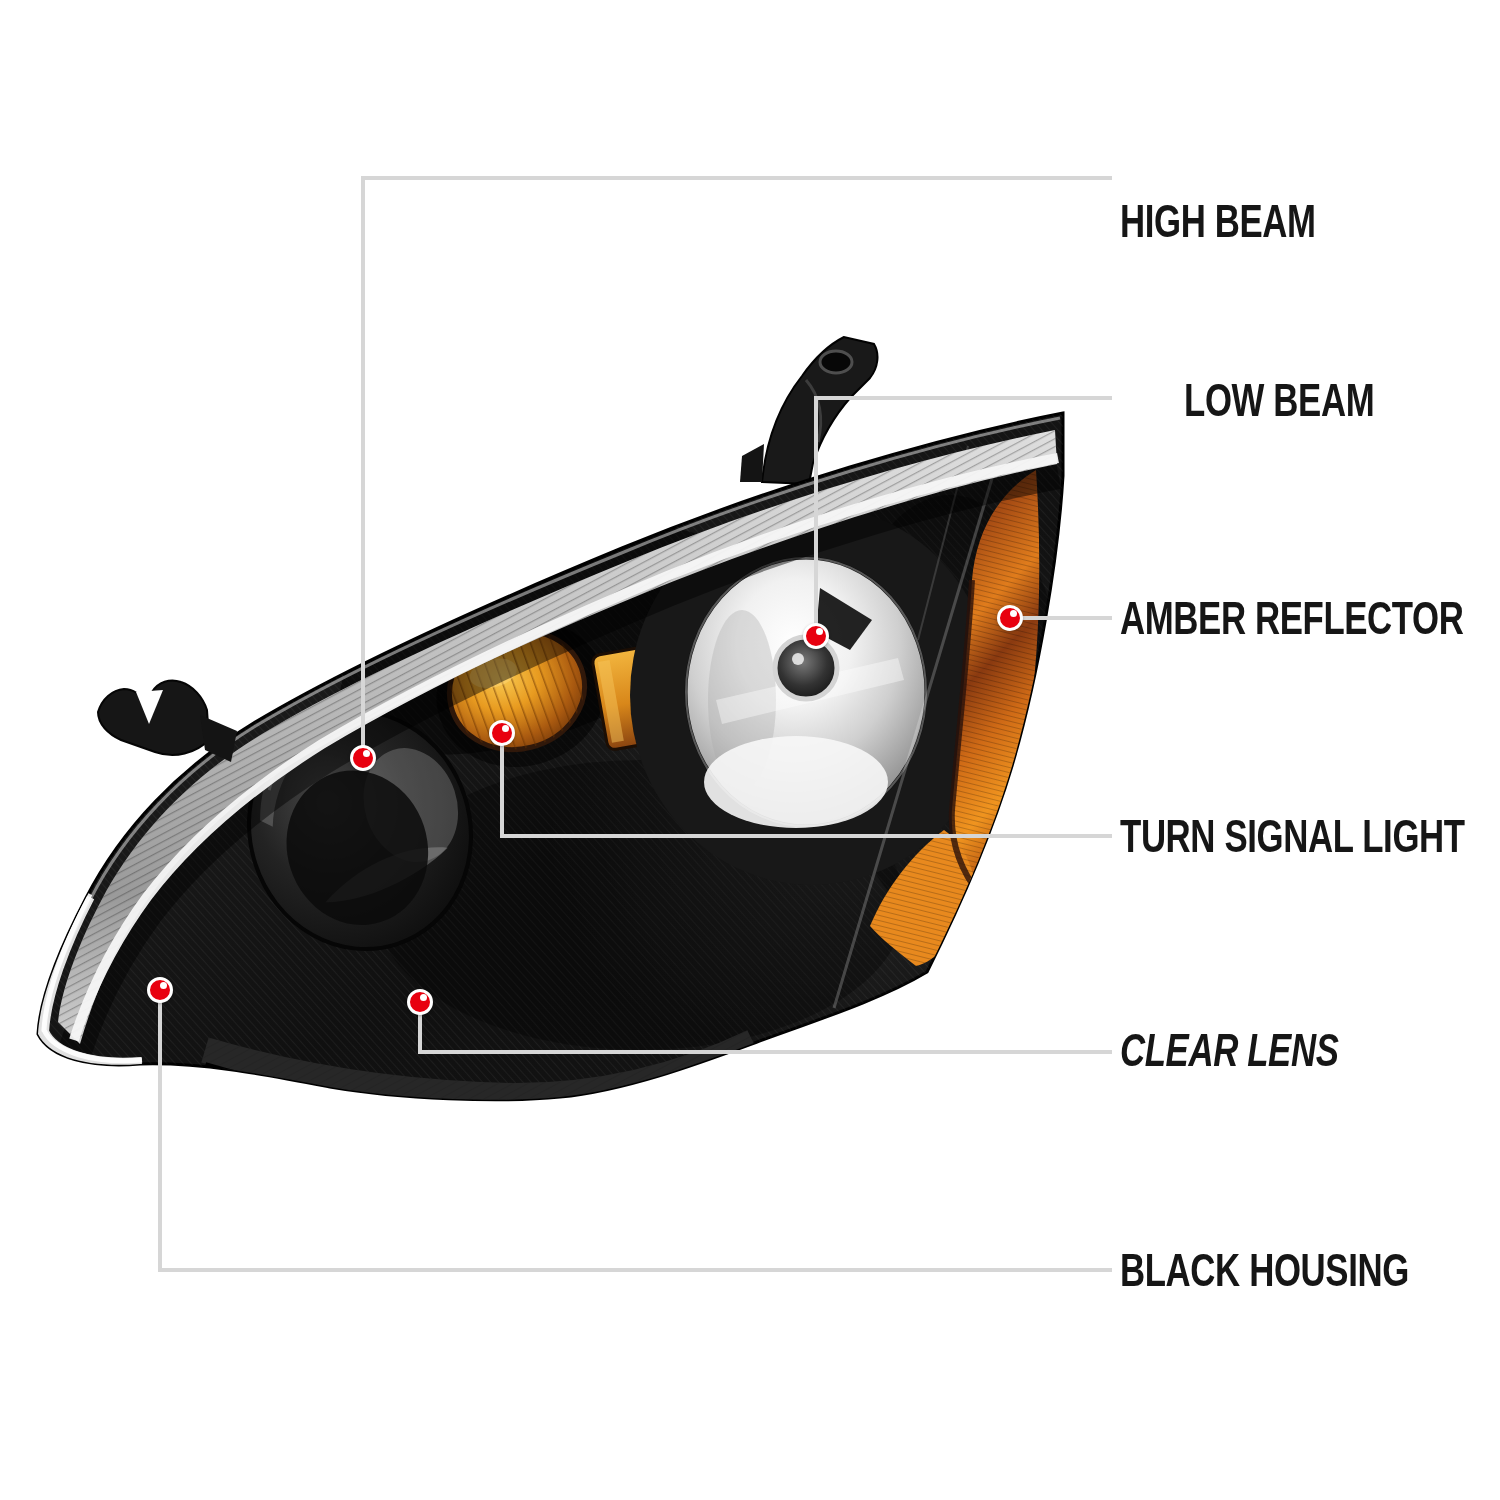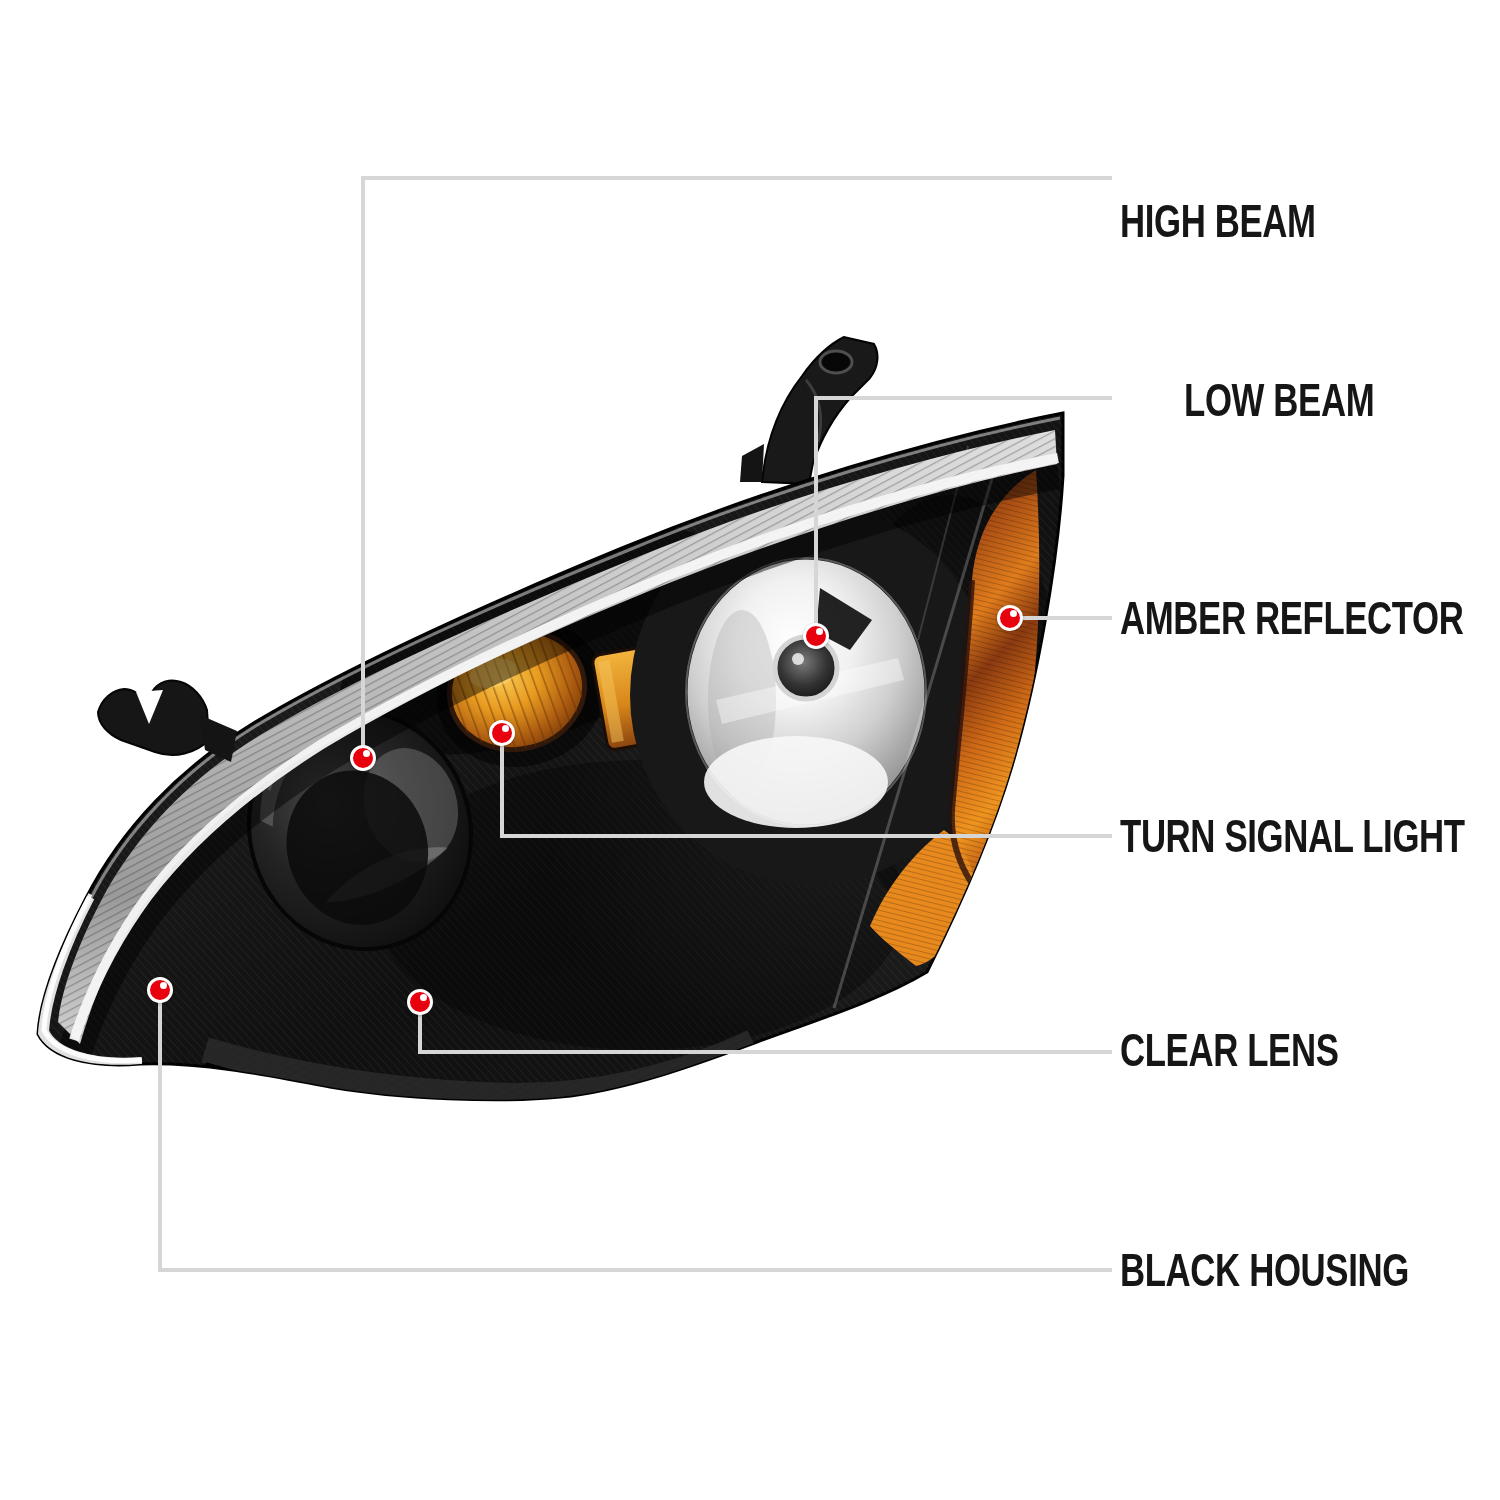--- a/index.html
+++ b/index.html
@@ -35,21 +35,21 @@
   .co-ar .label{left:1120px;top:592px;}
 
   .co-ts .v{left:500px;top:733px;height:105px;}
   .co-ts .h{left:500px;top:834px;width:612px;}
   .co-ts .marker{left:489px;top:720px;}
   .co-ts .label{left:1120px;top:810px;}
 
   .co-cl .v{left:418px;top:1002px;height:52px;}
   .co-cl .h{left:418px;top:1050px;width:694px;}
   .co-cl .marker{left:407px;top:989px;}
-  .co-cl .label{left:1120px;top:1024px;}
+  .co-cl .label{left:1120px;top:1024px;font-style:italic;}
 
   .co-bh .v{left:158px;top:990px;height:282px;}
   .co-bh .h{left:158px;top:1268px;width:954px;}
   .co-bh .marker{left:147px;top:977px;}
   .co-bh .label{left:1120px;top:1244px;}
 </style>
 </head>
 <body>
 
 <div class="stage">

